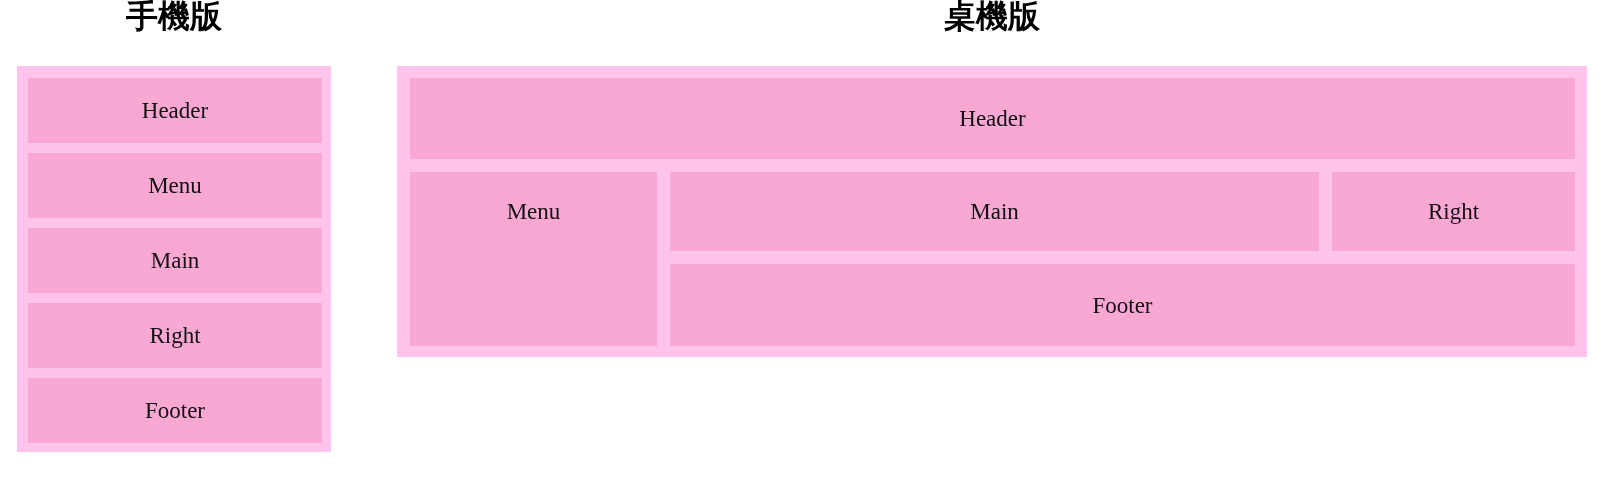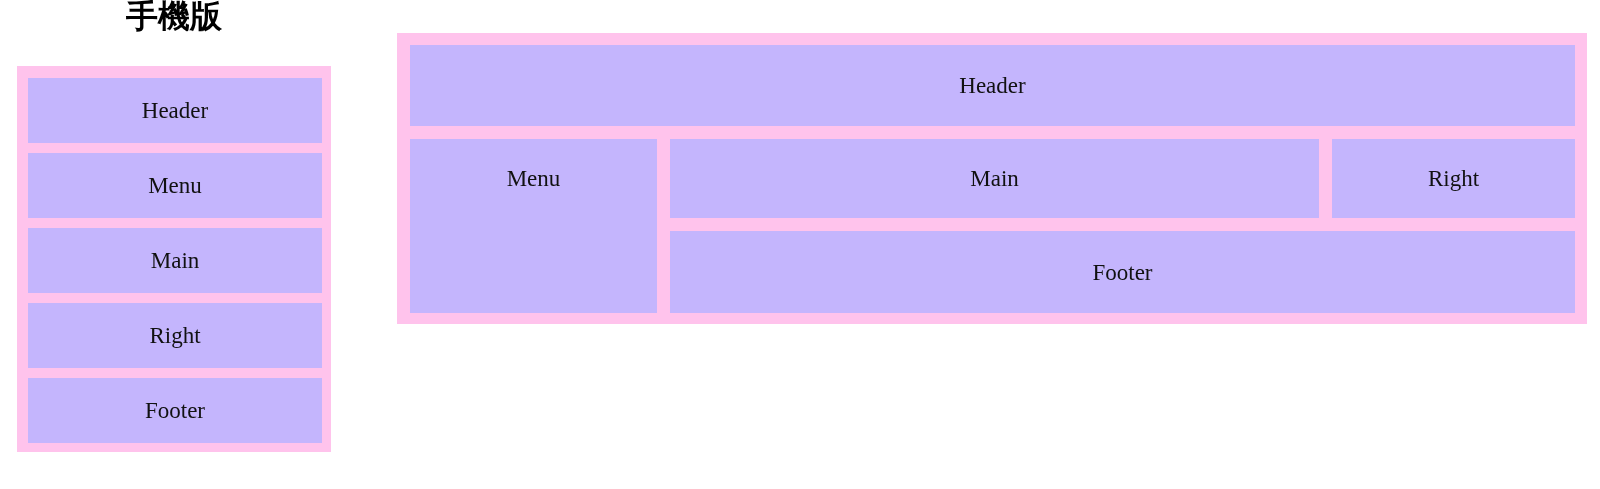--- a/index.html
+++ b/index.html
@@ -29,21 +29,21 @@
     line-height: 33px;
     color: #000000;
     text-align: center;
   }
   .pink-container {
     margin-top: 33px;
     background: #ffc3ec;
     box-sizing: border-box;
   }
   .box {
-    background: #c4b5fd;
+    background: #f9a8d4;
     color: #111111;
     font-size: 23px;
     line-height: 25px;
     display: flex;
     align-items: center;
     justify-content: center;
     box-sizing: border-box;
   }
 
   
@@ -90,20 +90,21 @@
     <div class="pink-container mobile-container">
       <div class="box">Header</div>
       <div class="box">Menu</div>
       <div class="box">Main</div>
       <div class="box">Right</div>
       <div class="box">Footer</div>
     </div>
   </section>
 
   <section class="panel desktop-panel">
+    <h2 class="panel-title">桌機版</h2>
     <div class="pink-container desktop-container">
       <div class="box area-header">Header</div>
       <div class="box area-menu">Menu</div>
       <div class="box area-main">Main</div>
       <div class="box area-right">Right</div>
       <div class="box area-footer">Footer</div>
     </div>
   </section>
 
 </div>

